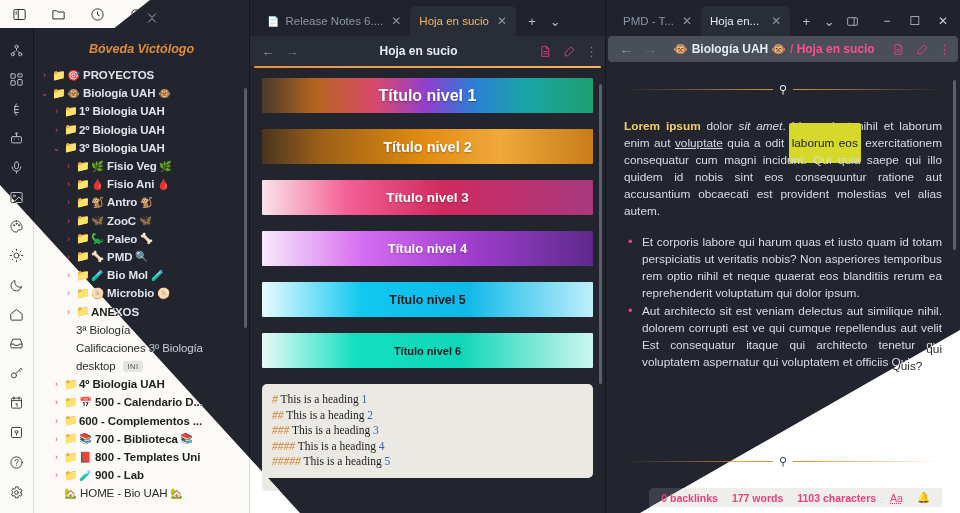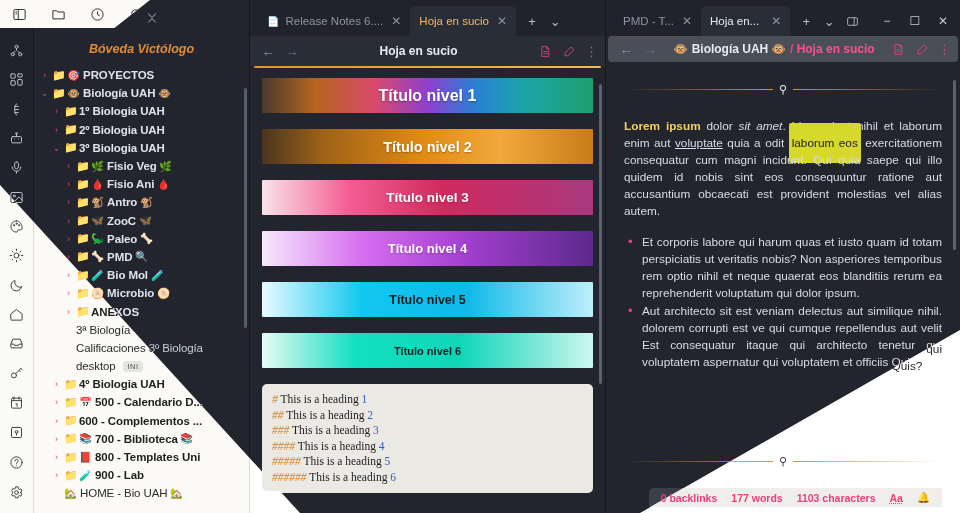--- a/index.html
+++ b/index.html
@@ -184,21 +184,21 @@
   .rv li { position: relative; padding-left: 16px; text-align: justify; margin-bottom: 1px; }
   .rv li::before { content: "•"; position: absolute; left: 2px; top: -1px; color: #e8407f; font-size: 13px; }
 
   .statuswrap { position: absolute; left: 0; right: 0; bottom: 0; padding: 0 18px 6px 18px; }
   .statusbar {
     display: flex; align-items: flex-end; justify-content: flex-end;
     gap: 14px; font-size: 10.5px; font-weight: bold; color: #e8407f;
     background: #3c3f49; border-radius: 5px 0 0 0; padding: 3px 12px;
     margin-left: auto; width: fit-content;
   }
-  .statusbar .aa { color:#e8407f; font-weight:bold; text-decoration: underline dotted; }
+  .statusbar .aa { color:#e8407f; font-weight:normal; text-decoration: underline dotted; }
   .r-scroll { position: absolute; right: 4px; top: 80px; width: 3px; height: 170px;
               background: #5a6070; border-radius: 2px; }
 
   
   .light-layer {
     position: absolute; inset: 0; width: 960px; height: 513px;
     clip-path: polygon(0 0, 150px 0, 0 118px);
     pointer-events: none;
   }
   .light-layer2 {
@@ -565,21 +565,20 @@
       <div class="hblock h3">Título nivel 3</div>
       <div class="hblock h4">Título nivel 4</div>
       <div class="hblock h5">Título nivel 5</div>
       <div class="hblock h6">Título nivel 6</div>
       <div class="codeblock" id="code-dark">
           <div><span class="hash">#</span><span> This is a heading </span><span class="num">1</span></div>
           <div><span class="hash">##</span><span> This is a heading </span><span class="num">2</span></div>
           <div><span class="hash">###</span><span> This is a heading </span><span class="num">3</span></div>
           <div><span class="hash">####</span><span> This is a heading </span><span class="num">4</span></div>
           <div><span class="hash">#####</span><span> This is a heading </span><span class="num">5</span></div>
-          <div><span class="hash">######</span><span> This is a heading </span><span class="num">6</span></div>
         </div>
       <div class="edit-scroll"></div>
     </div>
   </div>
 
   <div class="pane pane-right">
     <div class="tabbar">
       <div class="tab">
         <span>PMD - T...</span>
         <span class="x">✕</span>

